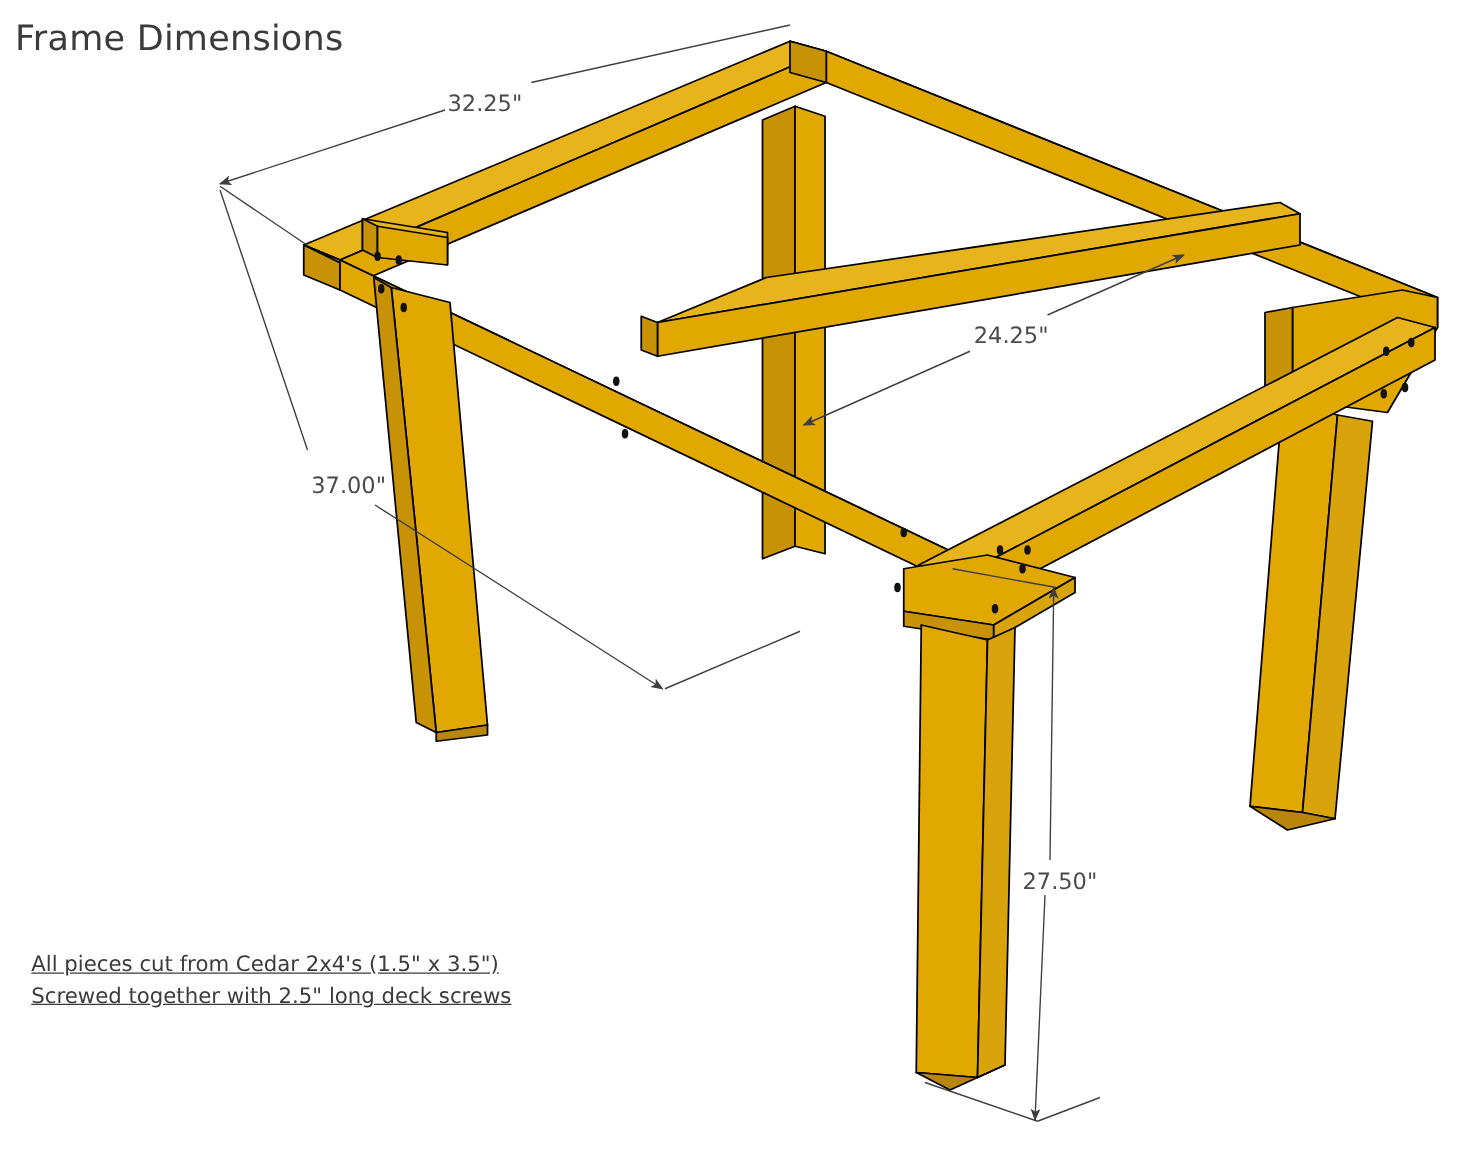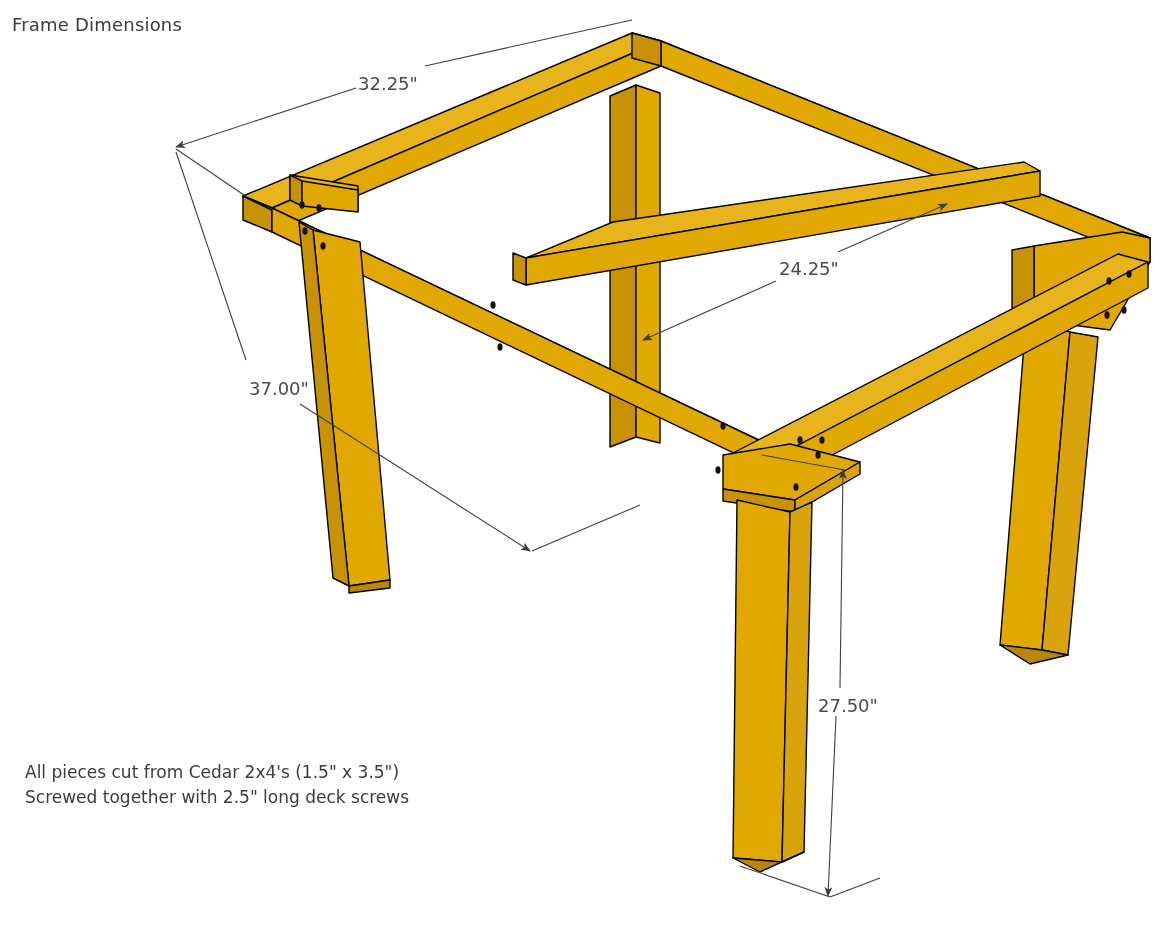--- a/index.html
+++ b/index.html
@@ -3,29 +3,29 @@
 <meta charset="utf-8">
 <style>
   html,body{margin:0;padding:0;background:#ffffff;}
   body{width:1173px;height:927px;overflow:hidden;
        font-family:"DejaVu Sans","Liberation Sans",sans-serif;}
   #stage{position:relative;width:1173px;height:927px;background:#fff;}
   #svgroot{position:absolute;left:0;top:0;width:1173px;height:927px;}
 
   .title-text{
     position:absolute;left:12px;top:14px;
-    font-size:18px;color:#3b3b3b;letter-spacing:.2px;white-space:nowrap;
+    font-size:28px;color:#3b3b3b;letter-spacing:.2px;white-space:nowrap;
     font-family:"DejaVu Sans","Liberation Sans",sans-serif;
   }
   .notes{
     position:absolute;left:25px;top:760px;
     font-size:17px;color:#3b3b3b;line-height:25px;white-space:nowrap;
     font-family:"DejaVu Sans","Liberation Sans",sans-serif;
   }
-  .notes div{white-space:nowrap;}
+  .notes div{white-space:nowrap;text-decoration:underline;}
   .dim-label{
     position:absolute;font-size:18px;color:#4a4a4a;white-space:nowrap;
     font-family:"DejaVu Sans","Liberation Sans",sans-serif;
   }
   #dim-32{left:358px;top:73px;}
   #dim-37{left:249px;top:378px;}
   #dim-24{left:779px;top:258px;}
   #dim-27{left:818px;top:695px;}
 </style>
 </head>

